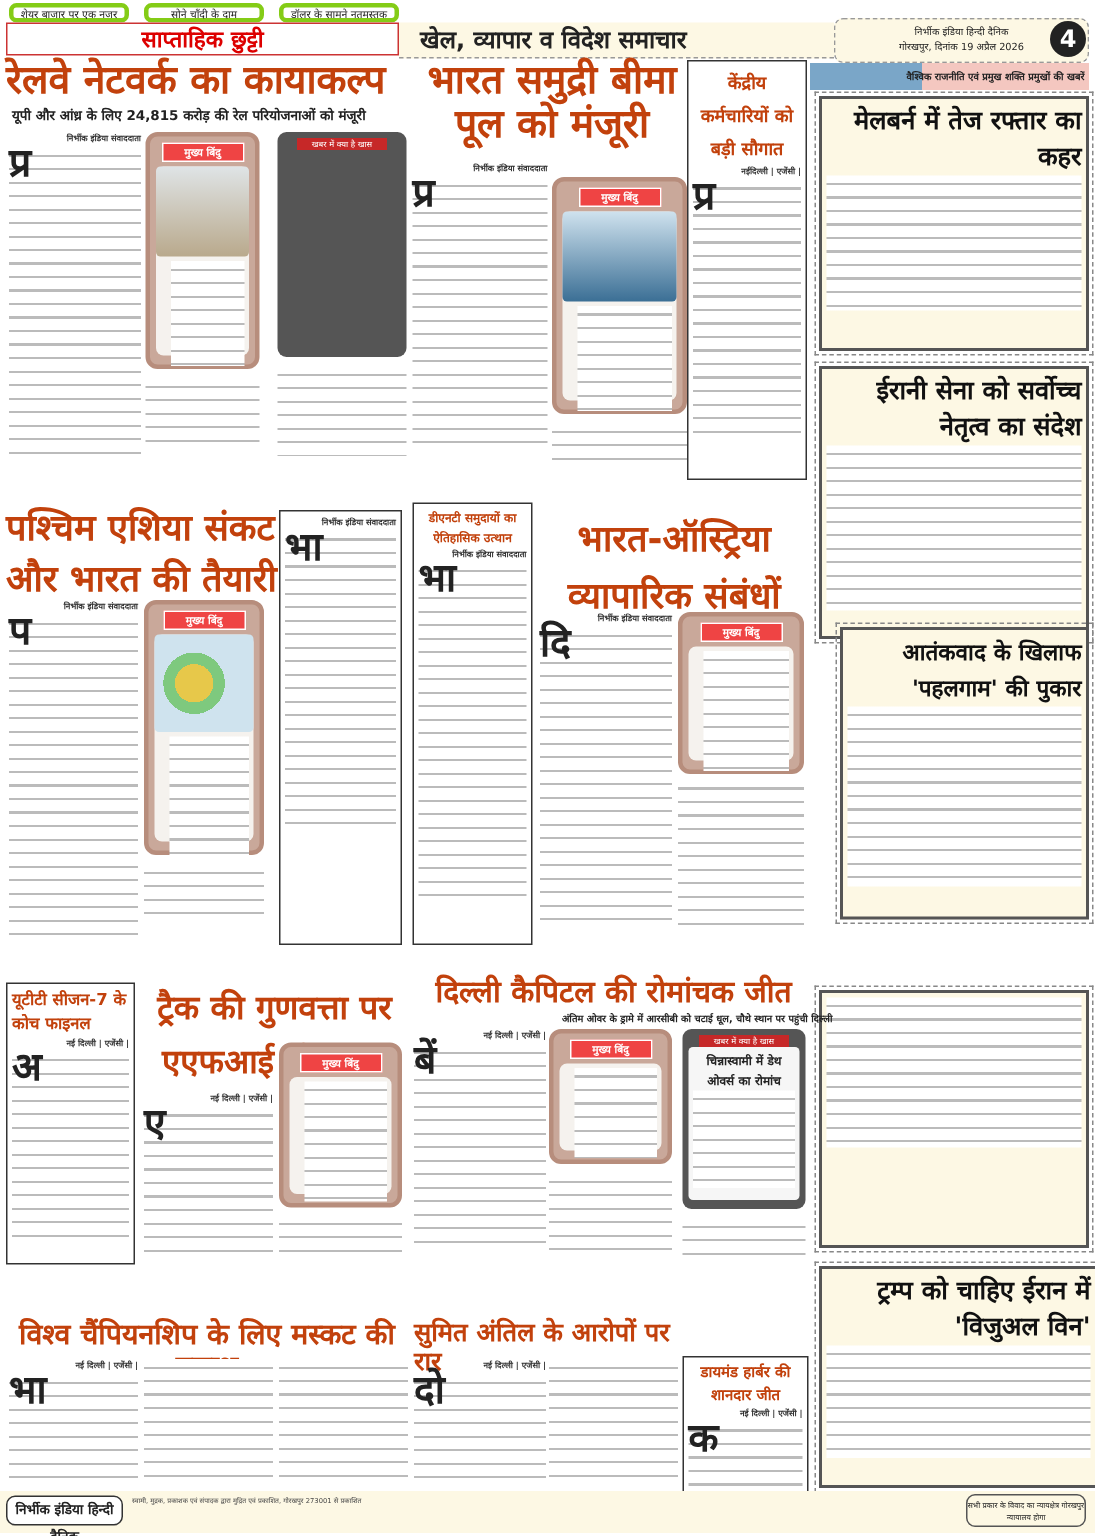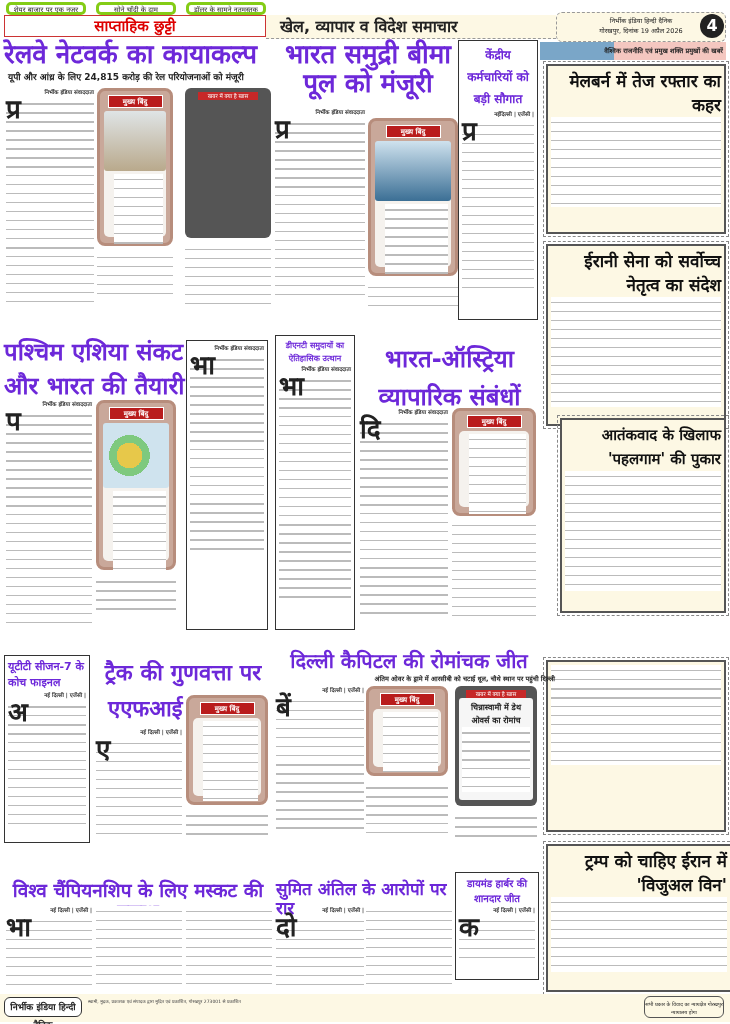--- a/index.html
+++ b/index.html
@@ -3,27 +3,27 @@
 <meta charset="utf-8">
 <style>
 *{box-sizing:border-box;margin:0;padding:0}
 body{width:730px;height:1024px;background:#fff;font-family:"DejaVu Sans",sans-serif;color:#222;position:relative;overflow:hidden}
 .abs{position:absolute}
 .topbox{position:absolute;top:2px;height:13px;border:3px solid #84cc16;border-radius:5px;font-size:7px;text-align:center;line-height:11px;background:#fff}
 .redbox{position:absolute;left:4px;top:15px;width:262px;height:22px;border:1px solid #c33;background:#fff;color:#d00;font-weight:bold;font-size:15px;text-align:center;line-height:20px}
 .sectbar{position:absolute;left:266px;top:15px;width:290px;height:24px;background:#fdf8e4;border-bottom:1px dashed #999;font-weight:bold;font-size:16px;line-height:24px;padding-left:14px}
 .brand{position:absolute;left:556px;top:12px;width:170px;height:30px;background:#fdf8e4;border:1px dashed #999;border-radius:6px;font-size:6.5px;text-align:center;padding-top:3px;line-height:10px}
 .pagenum{position:absolute;right:6px;top:14px;width:24px;height:24px;border-radius:50%;background:#222;color:#fff;font-weight:bold;font-size:16px;text-align:center;line-height:24px}
-.hl{font-weight:900;color:#6d28d9;line-height:1.1}
+.hl{font-weight:900;color:#c2410c;line-height:1.1}
 .sub{font-size:10px;color:#222;font-weight:bold}
 .lines{background:repeating-linear-gradient(#fff 0 5px,#bbb 5px 6.5px,#fff 6.5px 9px)}
 .byline{font-size:5.5px;color:#333;text-align:right;font-weight:bold;margin-bottom:2px}
 .dropcap{float:left;font-size:26px;font-weight:bold;line-height:22px;margin-right:2px;color:#222}
 .keybox{position:absolute;background:#c9a89a;border:3px solid #b78d7c;border-radius:8px;padding:4px}
-.keybox .ttl{background:#b91c1c;color:#fff;font-size:7px;font-weight:bold;text-align:center;width:55px;margin:0 auto 3px;padding:1px 0;border:1px solid #fff}
+.keybox .ttl{background:#ef4444;color:#fff;font-size:7px;font-weight:bold;text-align:center;width:55px;margin:0 auto 3px;padding:1px 0;border:1px solid #fff}
 .keybox .inner{background:#f5f2ee;border-radius:5px;padding:3px 3px 3px 10px;height:calc(100% - 18px);font-size:5px;line-height:7.5px;color:#555}
 .imgph{height:60px;border-radius:3px;margin:-3px -3px 3px -10px}
 .greybox{position:absolute;background:#555;border-radius:6px;padding:4px}
 .greybox .tag{background:#c62828;color:#fff;font-size:5.5px;text-align:center;width:60px;margin:0 auto}
 .greybox .inner{background:#f6f6f6;height:calc(100% - 10px);padding:3px;border-radius:3px}
 .greybox .gt{font-size:10px;font-weight:bold;text-align:center;line-height:16px;color:#222}
 .rcol{position:absolute;background:#fdf8e4;border:2px solid #555;outline:1px dashed #888;outline-offset:2px;padding:3px}
 .rcol .rt{font-size:17px;font-weight:900;text-align:right;line-height:24px;color:#111}
 .boxed{position:absolute;border:1.5px solid #333;padding:3px;background:#fff}
 .footer{position:absolute;left:0;top:994px;width:730px;height:28px;background:#fdf8e4}
@@ -204,21 +204,21 @@
 <div class="abs lines" style="left:186px;top:906px;width:86px;height:84px"></div>
 
 <div class="abs hl" style="left:276px;top:880px;width:180px;font-size:17px">सुमित अंतिल के आरोपों पर रार</div>
 <div class="abs" style="left:276px;top:906px;width:88px;height:84px">
   <div class="byline">नई दिल्ली | एजेंसी |</div>
   <span class="dropcap">दो</span>
   <div class="lines" style="height:74px"></div>
 </div>
 <div class="abs lines" style="left:366px;top:906px;width:86px;height:84px"></div>
 
-<div class="boxed" style="left:455px;top:872px;width:84px;height:108px">
+<div class="boxed" style="left:455px;top:904px;width:84px;height:108px">
   <div class="hl" style="font-size:10px;text-align:center;line-height:15px">डायमंड हार्बर की शानदार जीत</div>
   <div class="byline">नई दिल्ली | एजेंसी |</div>
   <span class="dropcap">क</span>
   <div class="lines" style="height:45px"></div>
 </div>
 
 <div class="footer">
   <div class="fbrand">निर्भीक इंडिया हिन्दी दैनिक</div>
   <div class="ftext">स्वामी, मुद्रक, प्रकाशक एवं संपादक द्वारा मुद्रित एवं प्रकाशित, गोरखपुर 273001 से प्रकाशित</div>
   <div class="fright">सभी प्रकार के विवाद का न्यायक्षेत्र गोरखपुर न्यायालय होगा</div>

